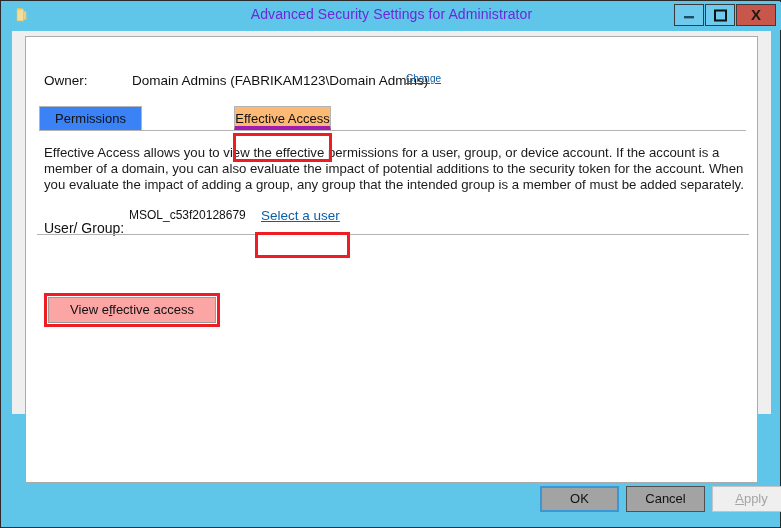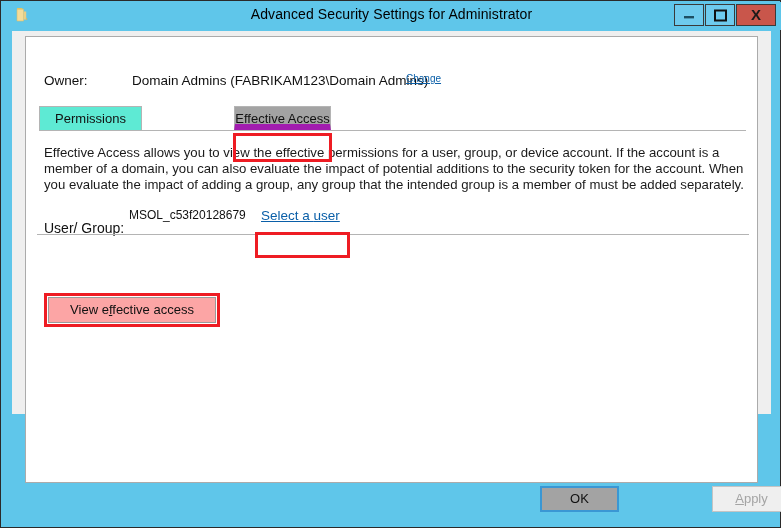--- a/index.html
+++ b/index.html
@@ -37,21 +37,21 @@
     position: absolute;
     left: 12px; top: 4px;
     width: 18px; height: 18px;
   }
   #title-text {
     position: absolute;
     left: 0; top: 4px;
     width: 779px;
     text-align: center;
     font-size: 14px;
-    color: #000000;
+    color: #6d28d9;
     font-family: "Liberation Sans", sans-serif;
     letter-spacing: 0.1px;
   }
   .winbtn {
     position: absolute;
     top: 2px;
     height: 22px;
     border: 1px solid #3a3a3a;
     box-sizing: border-box;
     background: #6ECBEE;
@@ -135,30 +135,30 @@
     width: 707px;
     height: 1px;
     background: #B4B4B4;
   }
   .tab {
     position: absolute;
     top: 0;
     height: 25px;
     box-sizing: border-box;
     border: 1px solid #B4B4B4;
-    background: #5eead4;
+    background: #3b82f6;
     font-size: 13px;
     color: #111;
     text-align: center;
     line-height: 23px;
     cursor: default;
   }
   .tab.active {
-    background: #a3a3a3;
-    border-bottom: 7px solid #a21caf;
+    background: #fdba74;
+    border-bottom: 5px solid #a21caf;
     font-weight: normal;
   }
   #tab-permissions { left: 0;   width: 103px; }
   #tab-auditing    { left: 103px; width: 92px; }
   #tab-effective   { left: 195px; width: 97px; }
 
   
   .redbox {
     position: absolute;
     border: 3px solid #EE1C23;
@@ -337,17 +337,18 @@
       <div id="view-effective-access"><span>View e</span><span class="u">f</span><span>fective access</span></div>
 
       <div class="redbox" id="redbox-tab"></div>
       <div class="redbox" id="redbox-selectuser"></div>
       <div class="redbox" id="redbox-viewbtn"></div>
 
     </div>
 
     <div id="footer">
       <div class="footbtn" id="btn-ok">OK</div>
+      <div class="footbtn" id="btn-cancel">Cancel</div>
       <div class="footbtn" id="btn-apply"><span class="u">A</span><span>pply</span></div>
     </div>
 
   </div>
 </div>
 
 </body></html>

